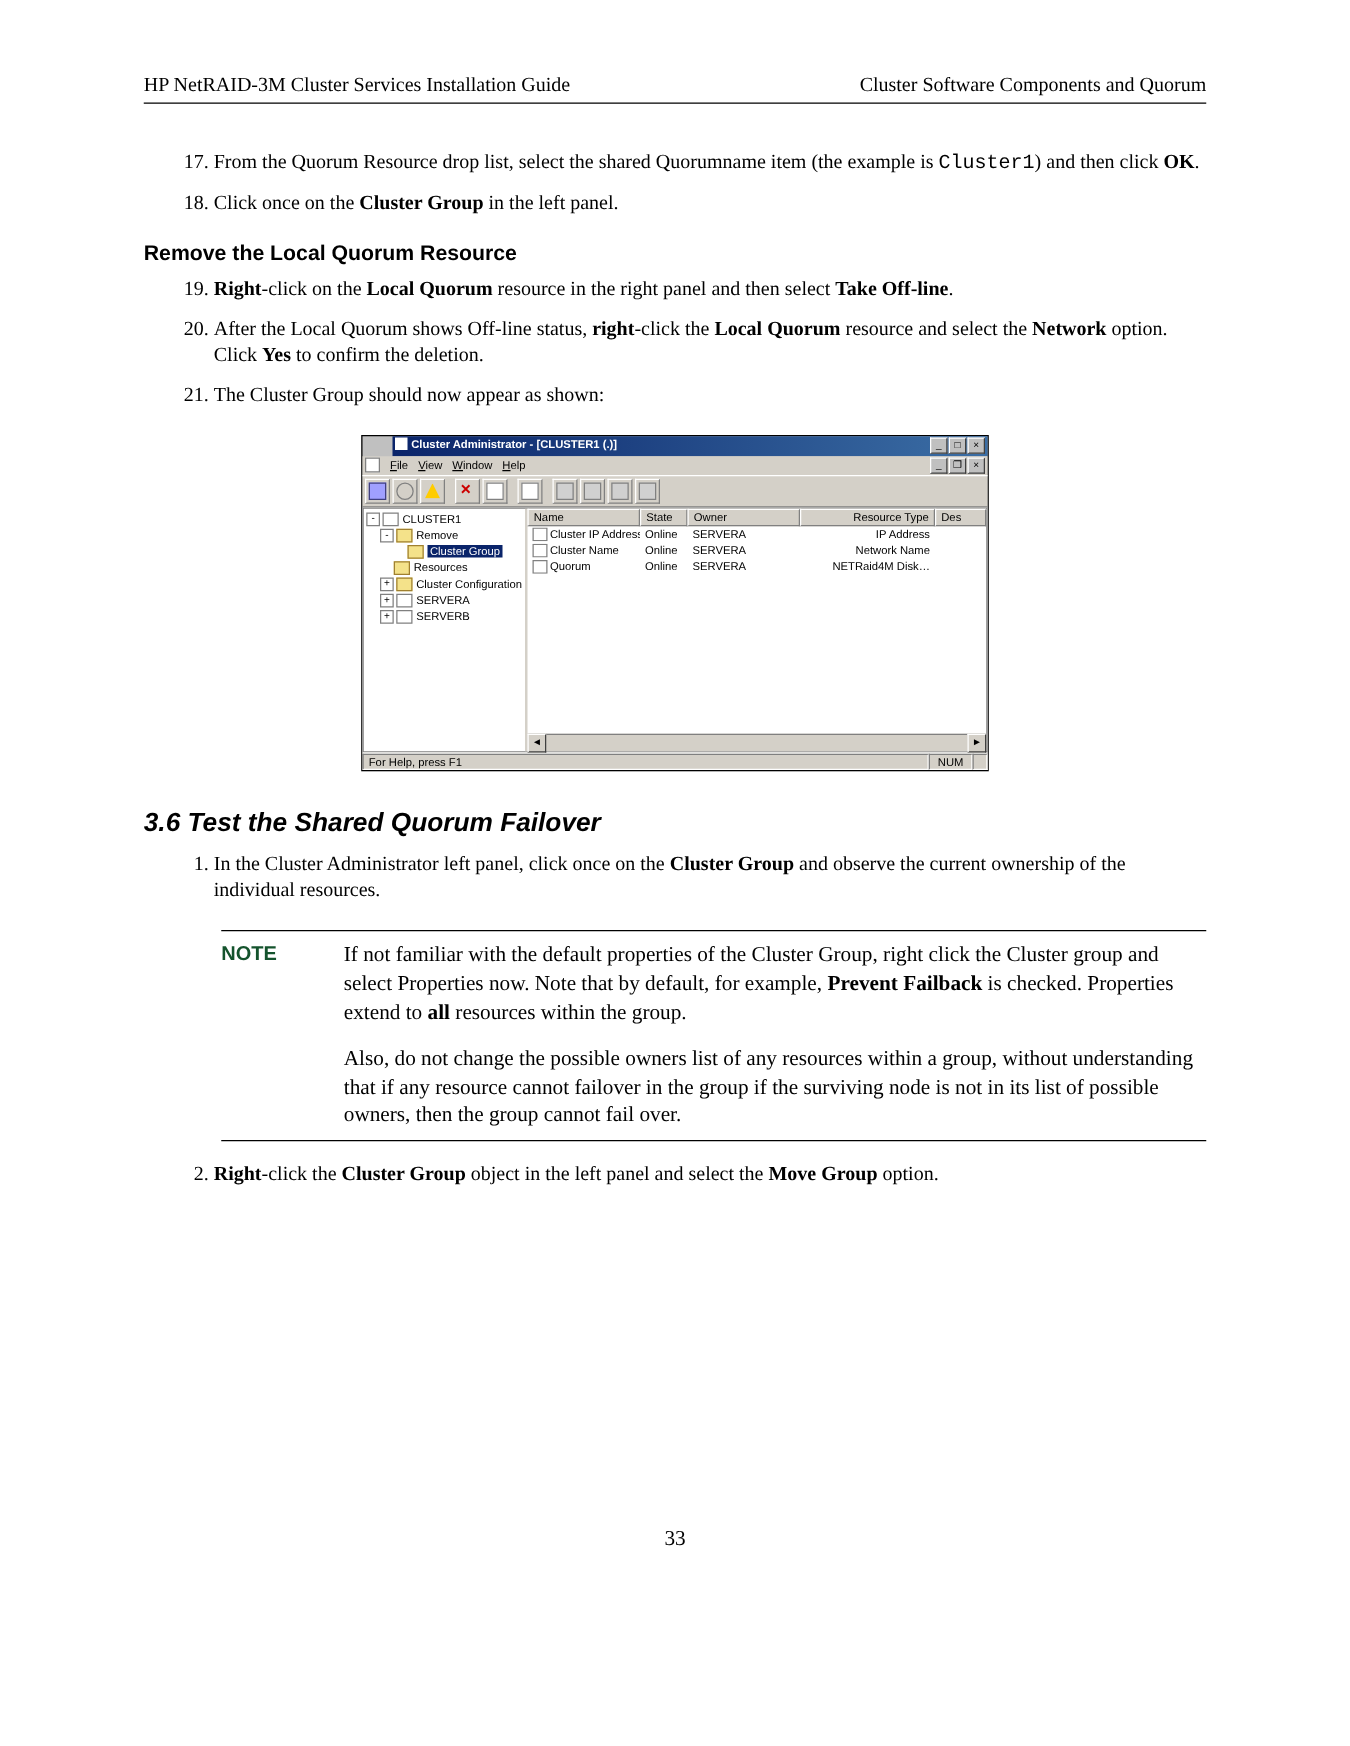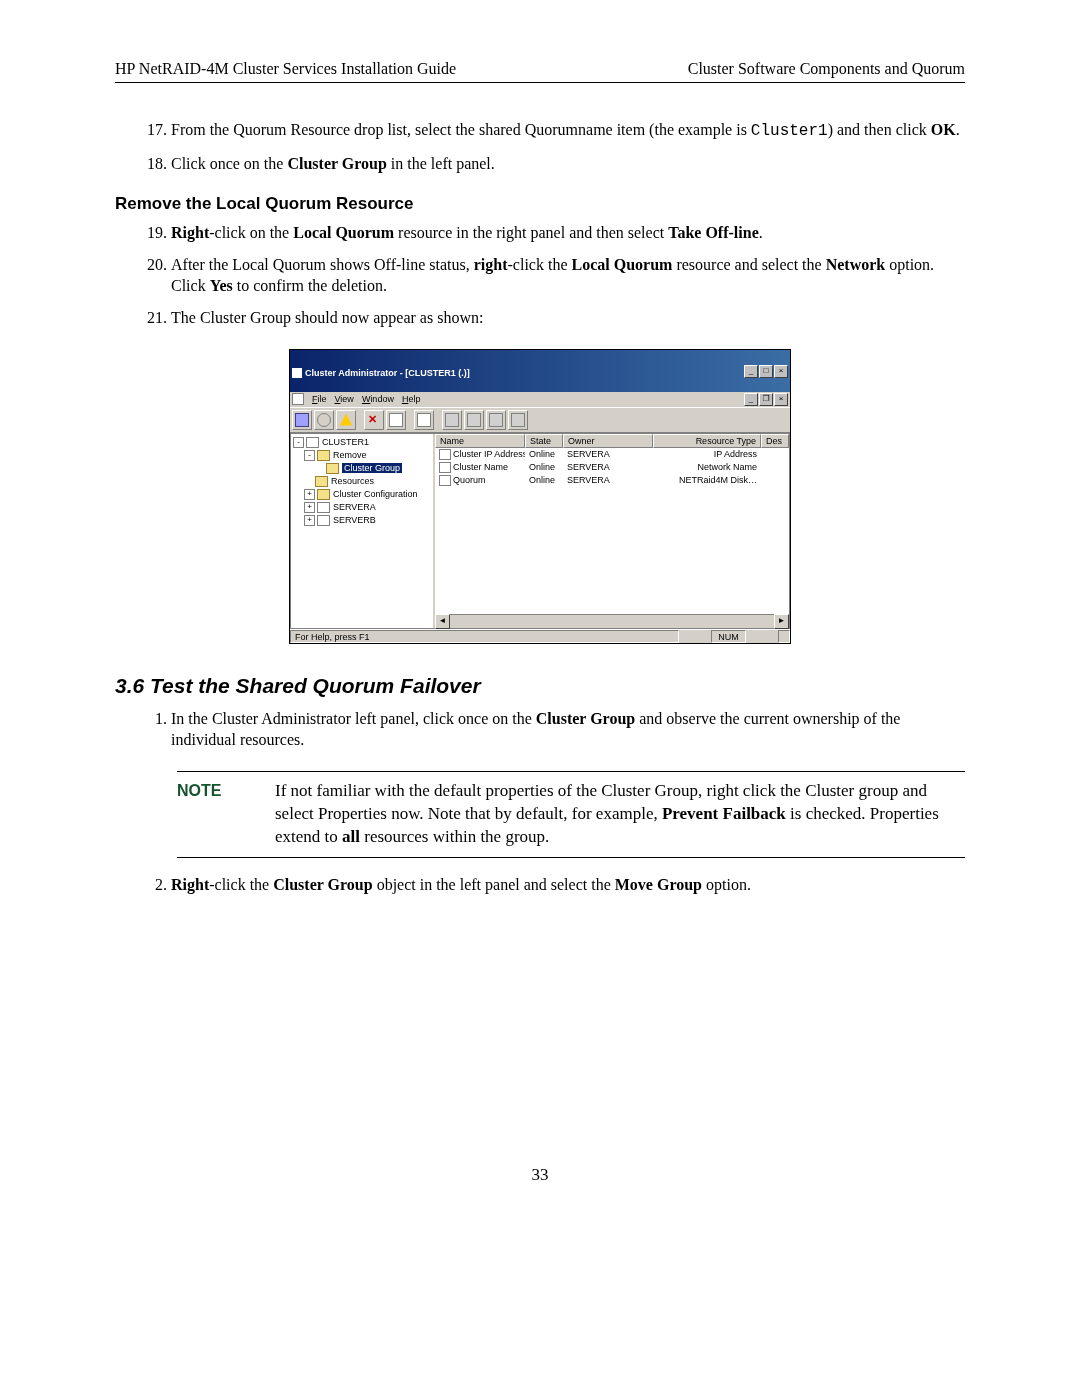--- a/index.html
+++ b/index.html
@@ -69,23 +69,24 @@
     margin: 8px auto 0 auto;
     border: 1px solid #000;
     font-family: Tahoma, Arial, sans-serif;
     font-size: 9px;
     background: #c0c0c0;
   }
   .titlebar {
     background: linear-gradient(to right, #0a246a, #3b6ea5);
     color: #fff;
     display: flex;
-    align-items: flex-end;
-    padding: 14px 2px;
+    align-items: flex-start;
+    padding: 1px 2px;
     height: 14px;
+    margin-left: 24px;
   }
   .titlebar .t-icon {
     width: 10px; height: 10px; background: #fff; margin-right: 3px;
     display:inline-block;
   }
   .titlebar .title { flex: 1; font-weight: bold; font-size: 9px; }
   .winbtns { display: flex; gap: 1px; }
   .winbtn {
     width: 12px; height: 11px; background: #c0c0c0;
     border: 1px solid #fff; border-right-color:#404040; border-bottom-color:#404040;
@@ -115,37 +116,37 @@
   .tree .sp { display:inline-block; }
   .tree .fold { width:11px; height:9px; background:#f4e28a; border:1px solid #a08030; margin-right:3px;}
   .tree .node { width:11px; height:9px; background:#fff; border:1px solid #808080; margin-right:3px;}
   .tree .sel { background:#0a246a; color:#fff; padding:0 2px;}
   .list { flex:1; display:flex; flex-direction:column; }
   .colheads { display:flex; background:#d4d0c8; }
   .colheads .ch {
     border:1px solid #fff; border-right-color:#808080; border-bottom-color:#808080;
     padding: 1px 4px; font-size:9px; box-sizing:border-box;
   }
-  .c-name{width:90px;} .c-state{width:38px;} .c-owner{width:90px;} .c-type{width:108px;text-align:right;} .c-desc{width:28px;}
+  .c-name{width:90px;} .c-state{width:38px;} .c-owner{width:90px;} .c-type{width:108px;text-align:right;} .c-desc{width:41px;}
   .lrow { display:flex; padding:0; font-size:9px; height:13px; align-items:center;}
   .lrow .cell { box-sizing:border-box; padding: 0 4px; overflow:hidden; white-space:nowrap;}
   .lrow .ric { width:10px; height:9px; border:1px solid #808080; background:#fff; display:inline-block; margin-right:2px; vertical-align:middle;}
   .sbar { height:13px; background:#d4d0c8; display:flex; align-items:center; border-top:1px solid #808080;}
   .sbar-arrow{width:13px;height:13px;border:1px solid #fff;border-right-color:#404040;border-bottom-color:#404040;background:#d4d0c8;text-align:center;font-size:8px;line-height:11px;}
   .sbar-track{flex:1;background:repeating-linear-gradient(45deg,#e0e0e0,#e0e0e0 1px,#d4d0c8 1px,#d4d0c8 2px);}
-  .status { display:flex; background:#d4d0c8; border-top:1px solid #fff; font-size:9px;gap:32px; }
+  .status { display:flex; background:#d4d0c8; border-top:1px solid #fff; font-size:9px; }
   .status .pane { border:1px solid #808080; border-right-color:#fff; border-bottom-color:#fff; padding:1px 4px; height:13px; box-sizing:border-box;}
   .status .p1{flex:1;} .status .p2{width:35px; text-align:center;} .status .p3{width:12px;}
 </style>
 </head>
 <body>
 
 <div class="page">
   <div class="header">
-    <span>HP NetRAID-4M Cluster Services Installation Guide</span>
+    <span>HP NetRAID-3M Cluster Services Installation Guide</span>
     <span>Cluster Software Components and Quorum</span>
   </div>
 
   <ol class="main" start="17">
     <li>
       <span>From the Quorum Resource drop list, select the shared Quorumname item (the example is </span><span class="mono">Cluster1</span><span>) and then click </span><b>OK</b><span>.</span>
     </li>
     <li>
       <span>Click once on the </span><b>Cluster Group</b><span> in the left panel.</span>
     </li>
@@ -310,20 +311,21 @@
       <span>In the Cluster Administrator left panel, click once on the </span><b>Cluster Group</b><span> and observe the current ownership of the individual resources.</span>
     </li>
   </ol>
 
   <div class="note-block">
     <div class="note-label">NOTE</div>
     <div class="note-text">
       <p>
         <span>If not familiar with the default properties of the Cluster Group, right click the Cluster group and select Properties now. Note that by default, for example, </span><b>Prevent Failback</b><span> is checked.  Properties extend to </span><b>all</b><span> resources within the group.</span>
       </p>
+      <p>Also,  do not change the possible owners list of any resources within a group, without understanding that if any resource cannot failover in the group if the surviving node is not in its list of possible owners, then the group cannot fail over.</p>
     </div>
   </div>
 
   <ol class="main" start="2">
     <li>
       <b>Right</b><span>-click the </span><b>Cluster Group</b><span> object in the left panel and select the </span><b>Move Group</b><span> option.</span>
     </li>
   </ol>
 
   <div class="page-num">33</div>

